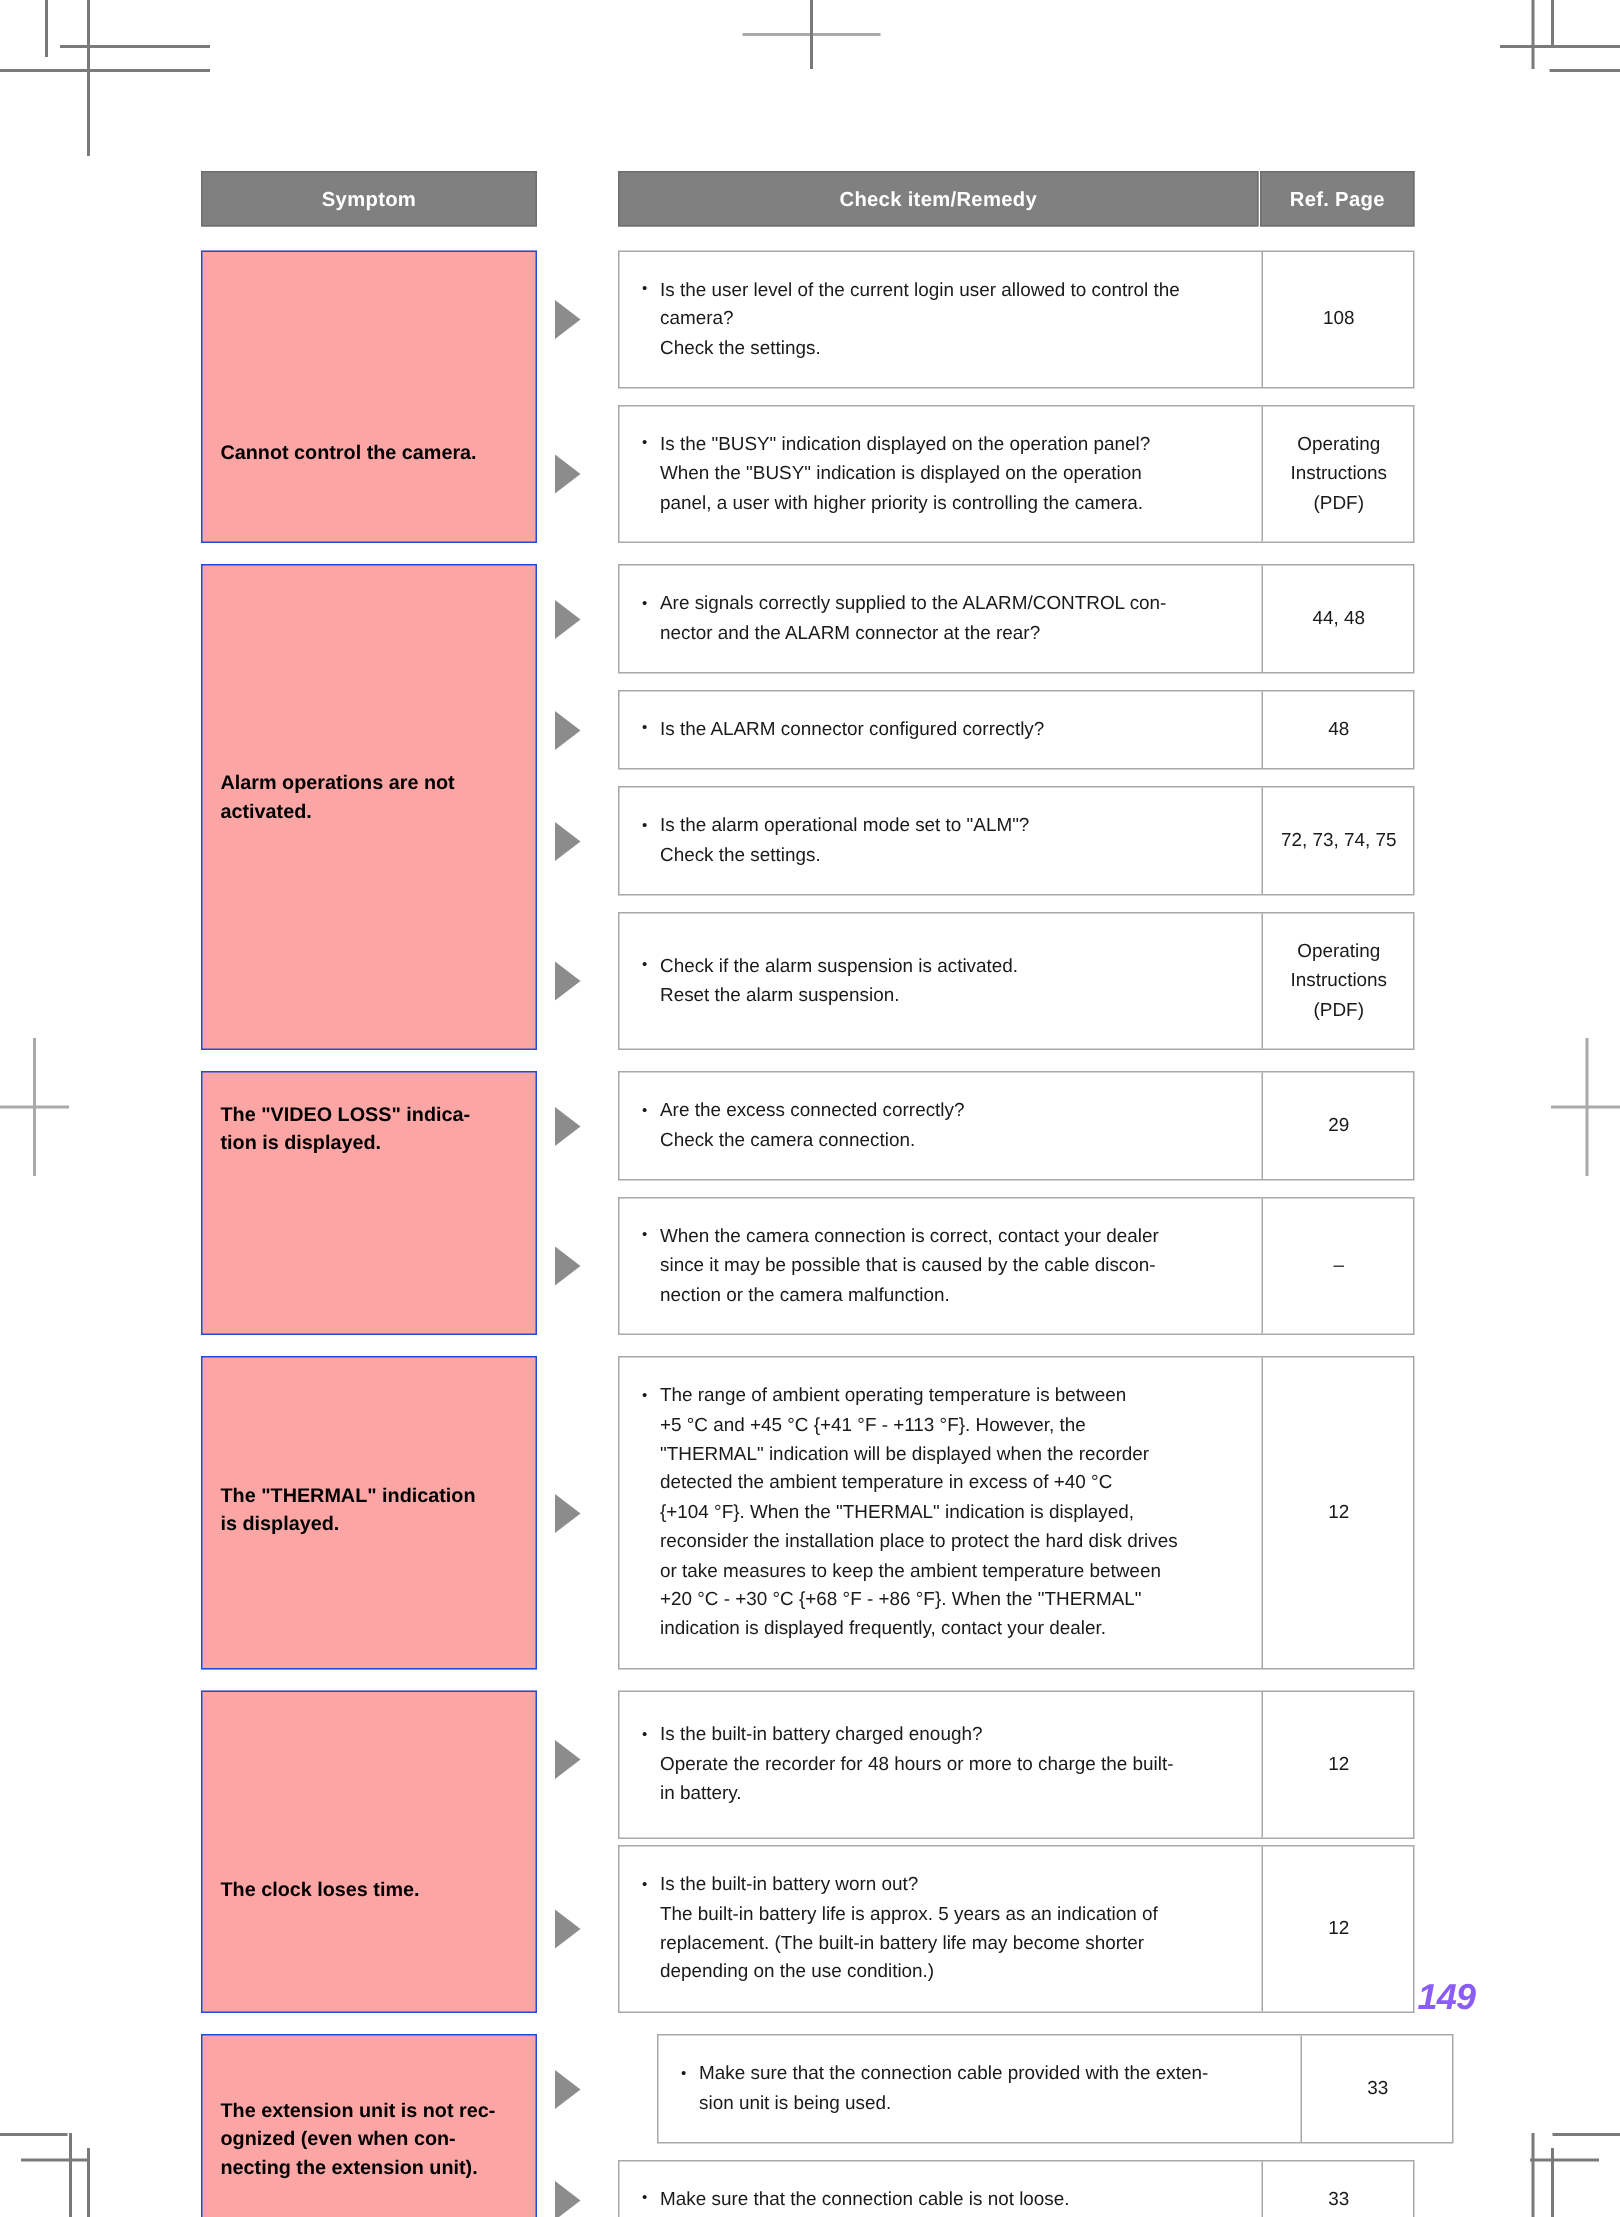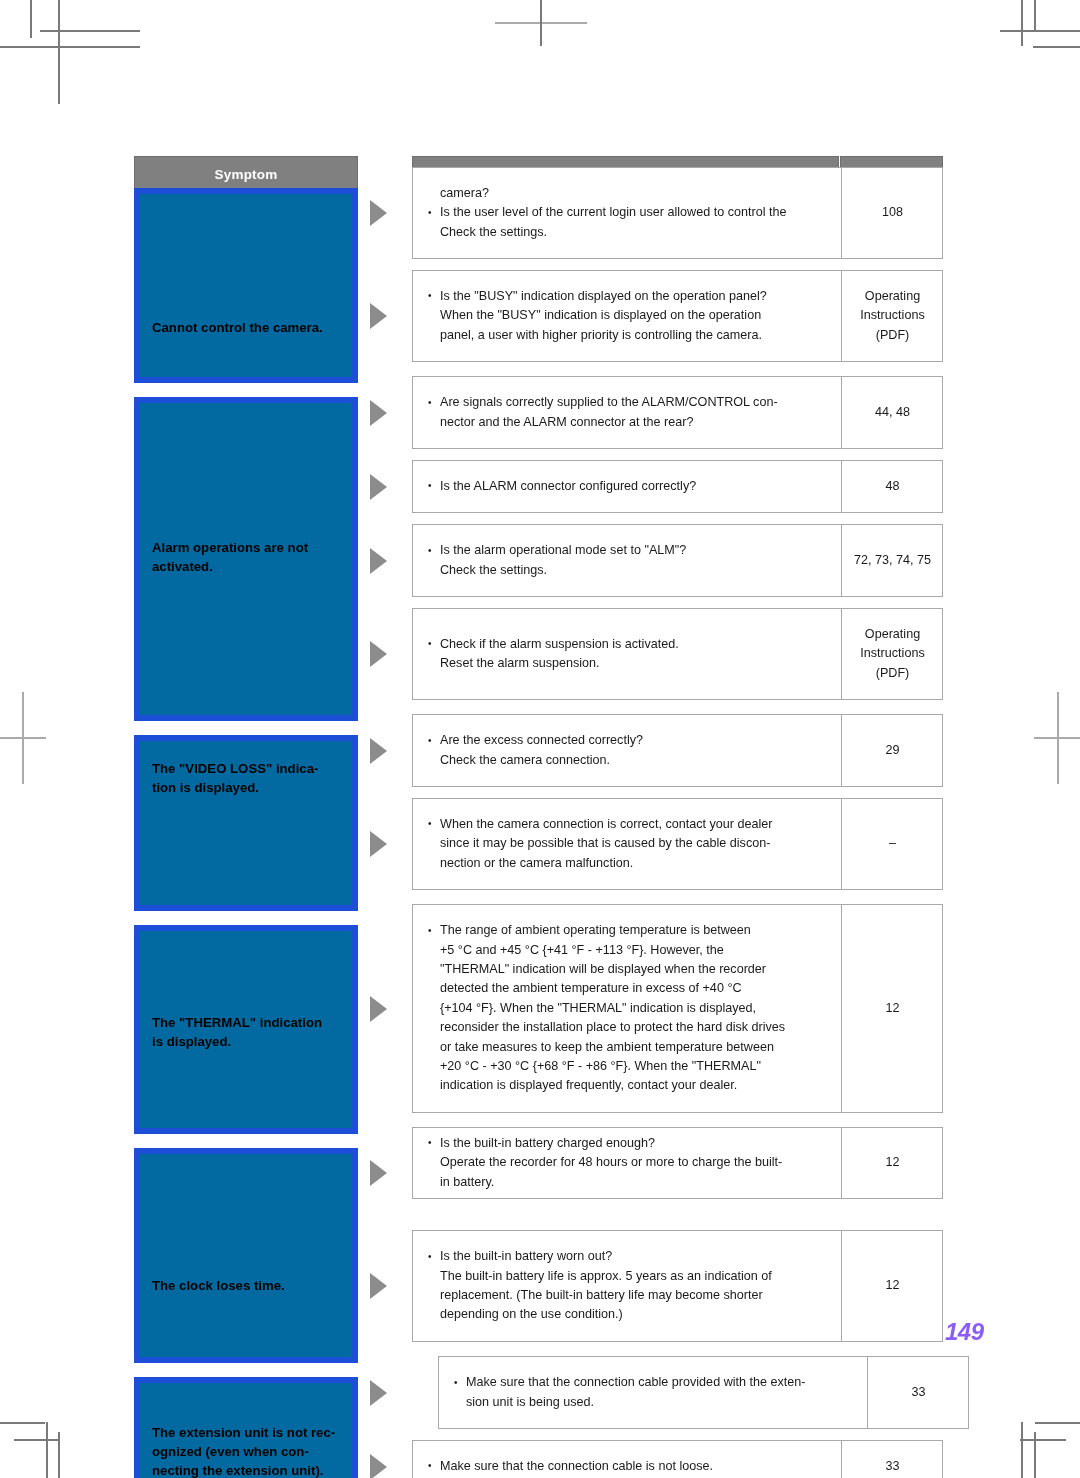--- a/index.html
+++ b/index.html
@@ -48,40 +48,38 @@
     background: #808080;
     border: 1px solid #6e6e6e;
     box-sizing: border-box;
     color: #ffffff;
     font-weight: bold;
     font-size: 13.5px;
     display: flex;
     align-items: center;
     justify-content: center;
     letter-spacing: .2px;
-    margin-top: 42px;
   }
   .head-symptom { left: 0px;   width: 224px; }
   .head-check   { left: 278px; width: 427px; }
   .head-ref     { left: 706px; width: 103px; text-align: right; }
 
   
   .body {
     position: relative;
   }
 
   
   .symptom {
     position: absolute;
     left: 0px;
     width: 224px;
-    background: #0369a1;
-    border: 6px solid #1d4ed8;
+    background: #fca5a5;
+    border: 1px solid #1d4ed8;
     box-sizing: border-box;
-    margin-top: 21px;
   }
   .symptom-label {
     position: absolute;
     left: 12px;
     right: 8px;
     font-weight: bold;
     font-size: 13.2px;
     line-height: 19px;
     color: #000;
   }
@@ -210,22 +208,22 @@
 
     <div class="head-row">
       <div class="head-cell head-symptom">Symptom</div>
       <div class="head-cell head-check">Check item/Remedy</div>
       <div class="head-cell head-ref">Ref. Page</div>
     </div>
 
     <div class="body" id="table-body">
         <div class="remedy" style="top: 0px; height: 92px;">
           <div class="remedy-text">
+            <div class="remedy-line bullet">Is the user level of the current login user allowed to control the</div>
             <div class="remedy-line">camera?</div>
-            <div class="remedy-line bullet">Is the user level of the current login user allowed to control the</div>
             <div class="remedy-line">Check the settings.</div>
           </div>
           <div class="ref">
             <div class="ref-line">108</div>
           </div>
         </div>
         <div class="arrow" style="left: 236px; top: 33px;"></div>
         <div class="remedy" style="top: 103px; height: 92px;">
           <div class="remedy-text">
             <div class="remedy-line bullet">Is the "BUSY" indication displayed on the operation panel?</div>
@@ -334,21 +332,21 @@
             <div class="ref-line">12</div>
           </div>
         </div>
         <div class="arrow" style="left: 236px; top: 828.5px;"></div>
         <div class="symptom" style="top: 737px; height: 209px;">
           <div class="symptom-label" style="top: 81.5px;">
             <div>The "THERMAL" indication</div>
             <div>is displayed.</div>
           </div>
         </div>
-        <div class="remedy" style="top: 960px; height: 72px;">
+        <div class="remedy" style="top: 960px; height: 99px;">
           <div class="remedy-text">
             <div class="remedy-line bullet">Is the built-in battery charged enough?</div>
             <div class="remedy-line">Operate the recorder for 48 hours or more to charge the built-</div>
             <div class="remedy-line">in battery.</div>
           </div>
           <div class="ref">
             <div class="ref-line">12</div>
           </div>
         </div>
         <div class="arrow" style="left: 236px; top: 993px;"></div>

